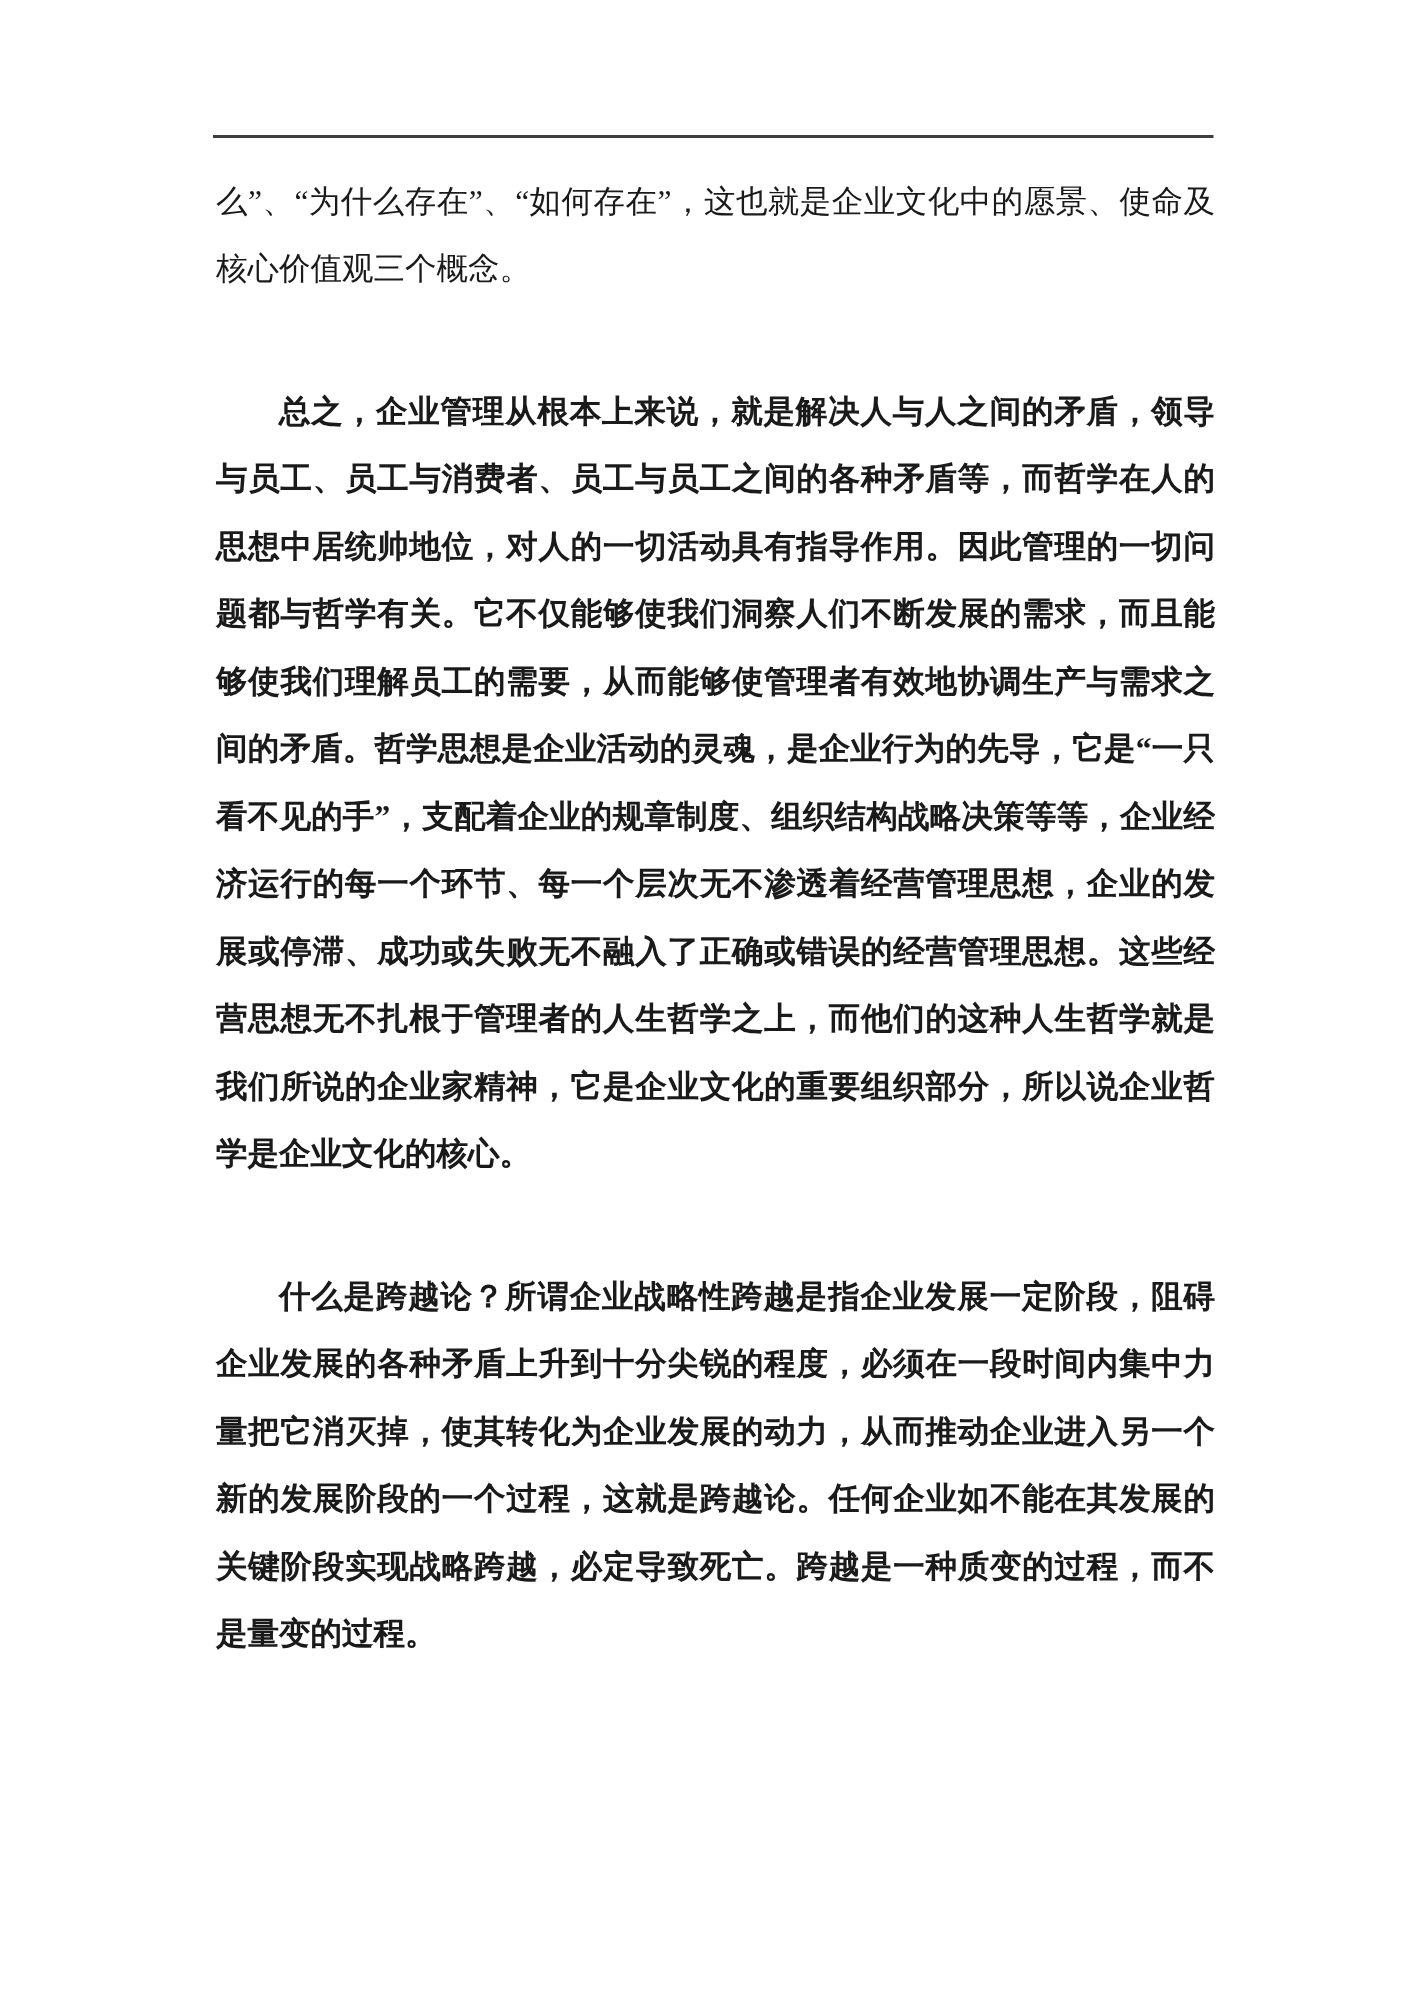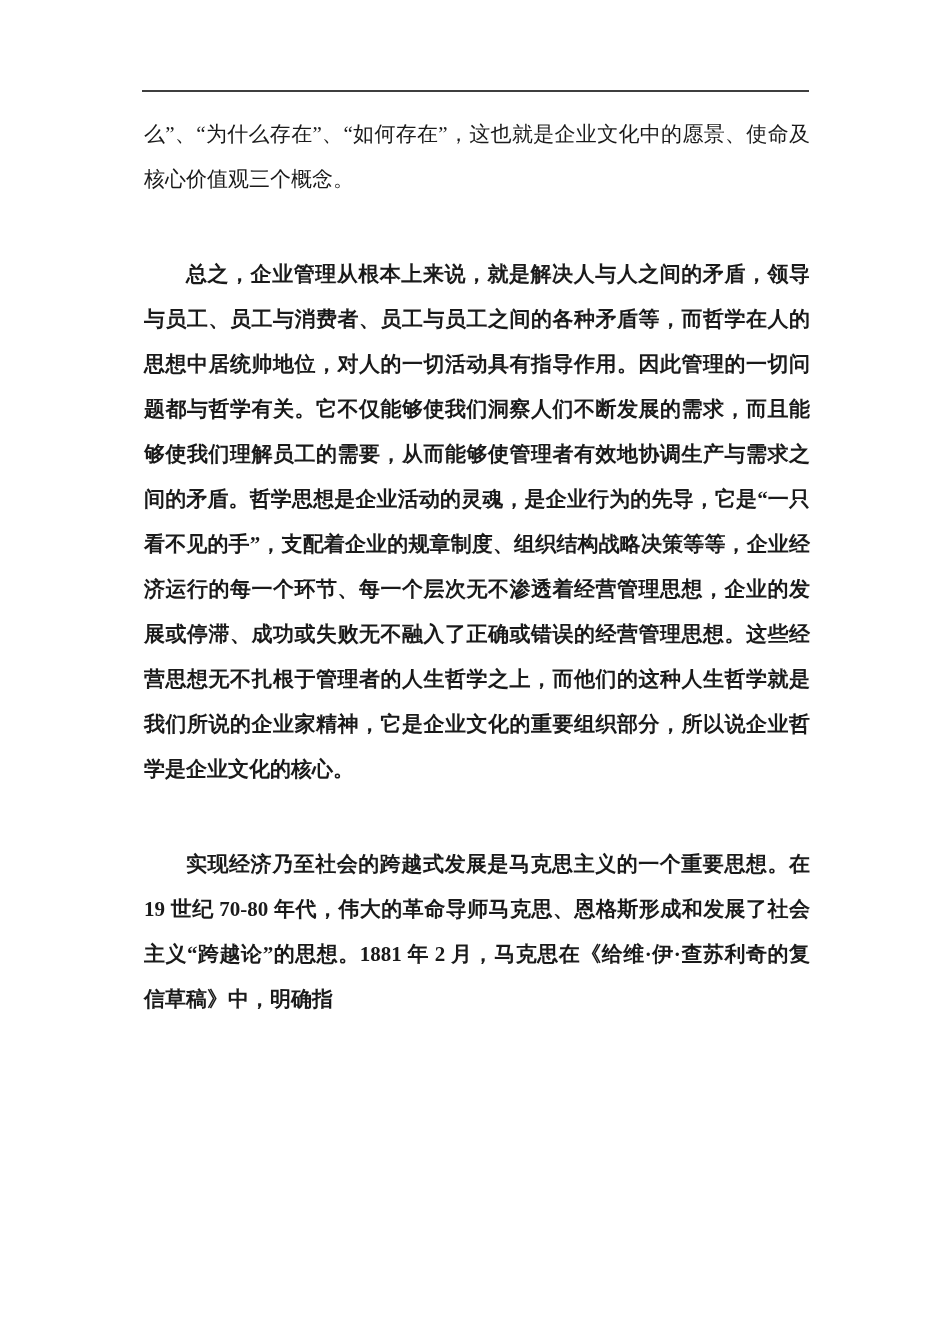--- a/index.html
+++ b/index.html
@@ -44,15 +44,15 @@
   }
 </style>
 </head>
 <body>
 
 <div class="page">
   <div class="header-rule"></div>
   <div class="content">
     <p class="para">么”、“为什么存在”、“如何存在”，这也就是企业文化中的愿景、使命及核心价值观三个概念。</p>
     <p class="para indent">总之，企业管理从根本上来说，就是解决人与人之间的矛盾，领导与员工、员工与消费者、员工与员工之间的各种矛盾等，而哲学在人的思想中居统帅地位，对人的一切活动具有指导作用。因此管理的一切问题都与哲学有关。它不仅能够使我们洞察人们不断发展的需求，而且能够使我们理解员工的需要，从而能够使管理者有效地协调生产与需求之间的矛盾。哲学思想是企业活动的灵魂，是企业行为的先导，它是“一只看不见的手”，支配着企业的规章制度、组织结构战略决策等等，企业经济运行的每一个环节、每一个层次无不渗透着经营管理思想，企业的发展或停滞、成功或失败无不融入了正确或错误的经营管理思想。这些经营思想无不扎根于管理者的人生哲学之上，而他们的这种人生哲学就是我们所说的企业家精神，它是企业文化的重要组织部分，所以说企业哲学是企业文化的核心。</p>
-    <p class="para indent">实现经济乃至社会的跨越式发展是马克思主义的一个重要思想。在 19 世纪 70-80 年代，伟大的革命导师马克思、恩格斯形成和发展了社会主义“跨越论”的思想。1881 年 2 月，马克思在《给维·伊·查苏利奇的复信草稿》中，明确指</p>
+    <p class="para indent">什么是跨越论？所谓企业战略性跨越是指企业发展一定阶段，阻碍企业发展的各种矛盾上升到十分尖锐的程度，必须在一段时间内集中力量把它消灭掉，使其转化为企业发展的动力，从而推动企业进入另一个新的发展阶段的一个过程，这就是跨越论。任何企业如不能在其发展的关键阶段实现战略跨越，必定导致死亡。跨越是一种质变的过程，而不是量变的过程。</p>
   </div>
 </div>
 
 </body></html>

